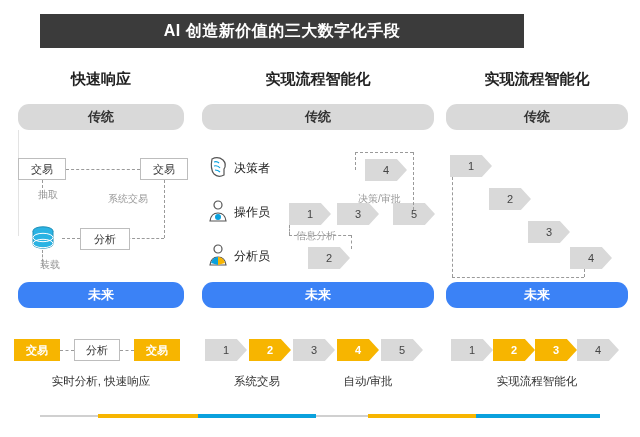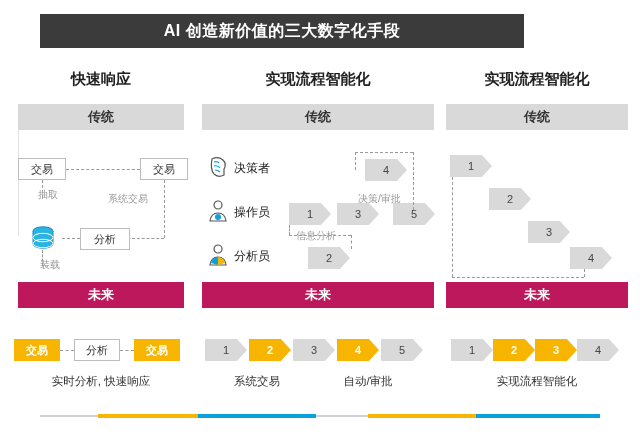--- a/index.html
+++ b/index.html
@@ -26,24 +26,24 @@
   .col-1{left:8px;width:186px;}
   .col-2{left:198px;width:240px;}
   .col-3{left:442px;width:190px;}
 
   .col-head{
     text-align:center;font-size:15px;font-weight:bold;color:#222;
     height:26px;line-height:26px;
   }
   .band{
     height:26px;line-height:26px;text-align:center;
-    font-size:13px;font-weight:bold;
+    font-size:13px;font-weight:bold;border-radius:11px;
   }
   .band-trad{background:#d9d9d9;color:#333;}
-  .band-future{background:#be185d;color:#ffffff;}
+  .band-future{background:#3b82f6;color:#ffffff;}
 
   
   .box{
     position:absolute;box-sizing:border-box;
     display:flex;align-items:center;justify-content:center;
     font-size:11px;
   }
   .tag-gray{
     border:1px solid #bdbdbd;background:#fff;color:#333;
     padding:2px 6px;font-size:11px;

